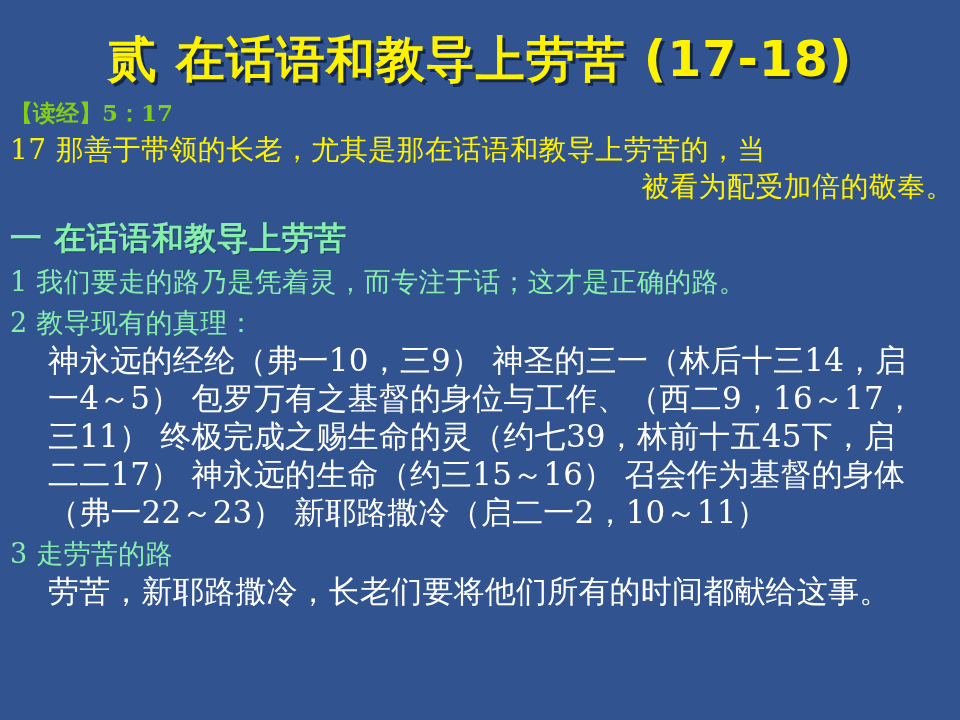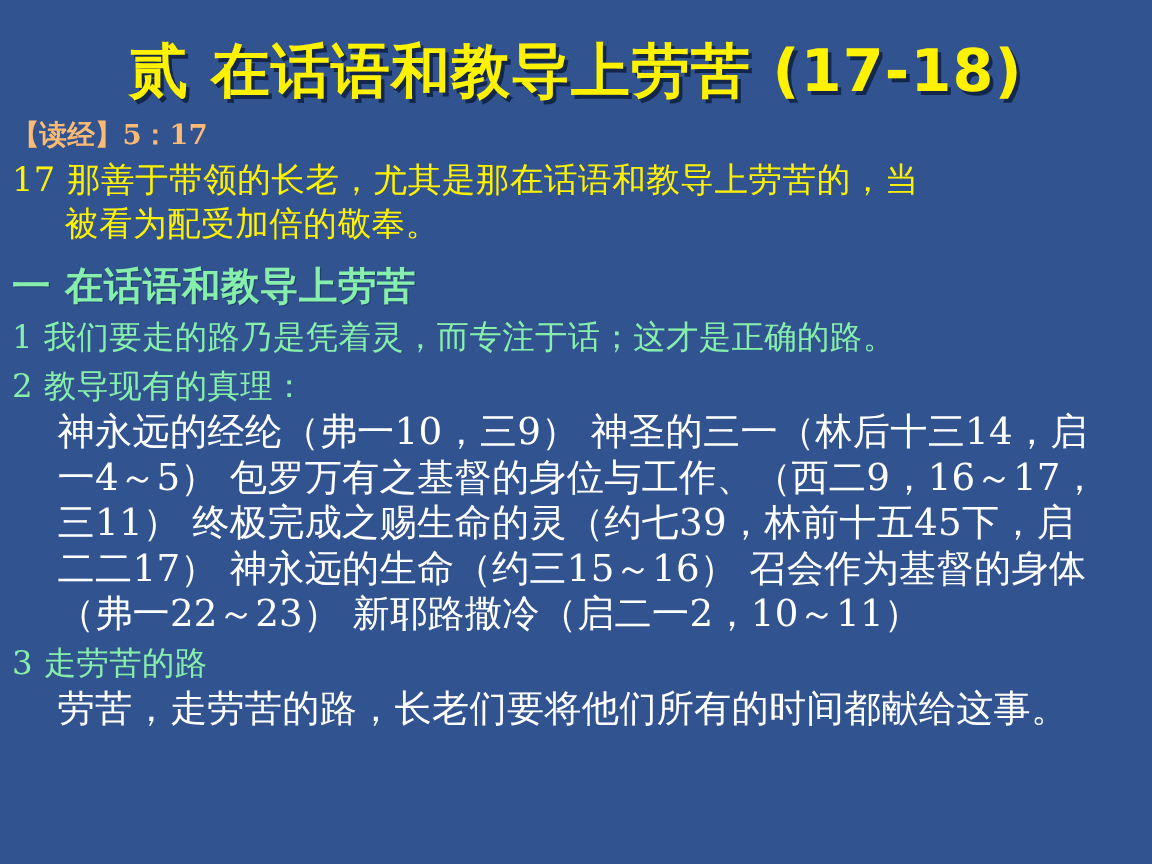--- a/index.html
+++ b/index.html
@@ -44,21 +44,21 @@
   
   .body-area {
     position: absolute;
     left: 10px;
     top: 98px;
     width: 944px;
   }
 
   
   .reading-line {
-    color: #fdba74;
+    color: #84cc16;
     font-family: "DejaVu Serif", "Liberation Serif", serif;
     font-weight: bold;
     font-size: 23px;
     line-height: 30px;
     white-space: nowrap;
     letter-spacing: 0px;
   }
 
   
   .verse-block {
@@ -67,20 +67,21 @@
     font-family: "DejaVu Serif", "Liberation Serif", serif;
     font-size: 28px;
     line-height: 37px;
     letter-spacing: 0.4px;
   }
   .verse-line {
     white-space: nowrap;
   }
   .verse-line.indent {
     padding-left: 44px;
+    text-align: right;
   }
 
   
   .section-heading {
     margin-top: 12px;
     color: #86efac;
     font-family: "DejaVu Sans", "Liberation Sans", sans-serif;
     font-weight: bold;
     font-size: 32px;
     line-height: 42px;
@@ -142,18 +143,18 @@
         <div class="sub-line">一4～5） 包罗万有之基督的身位与工作、（西二9，16～17，</div>
         <div class="sub-line">三11） 终极完成之赐生命的灵（约七39，林前十五45下，启</div>
         <div class="sub-line">二二17） 神永远的生命（约三15～16） 召会作为基督的身体</div>
         <div class="sub-line">（弗一22～23） 新耶路撒冷（启二一2，10～11）</div>
       </div>
     </div>
 
     <div class="point">
       <div class="point-heading">3  走劳苦的路</div>
       <div class="point-sub">
-        <div class="sub-line">劳苦，走劳苦的路，长老们要将他们所有的时间都献给这事。</div>
+        <div class="sub-line">劳苦，新耶路撒冷，长老们要将他们所有的时间都献给这事。</div>
       </div>
     </div>
 
   </div>
 </div>
 
 </body></html>

